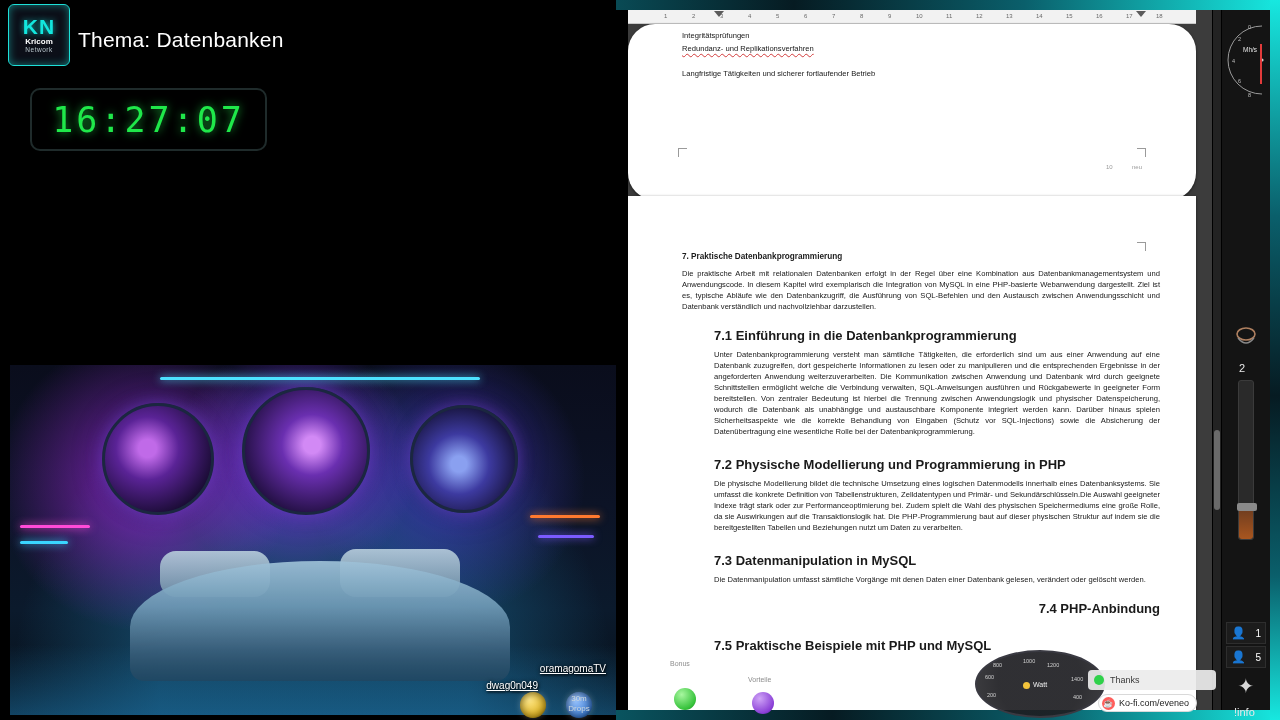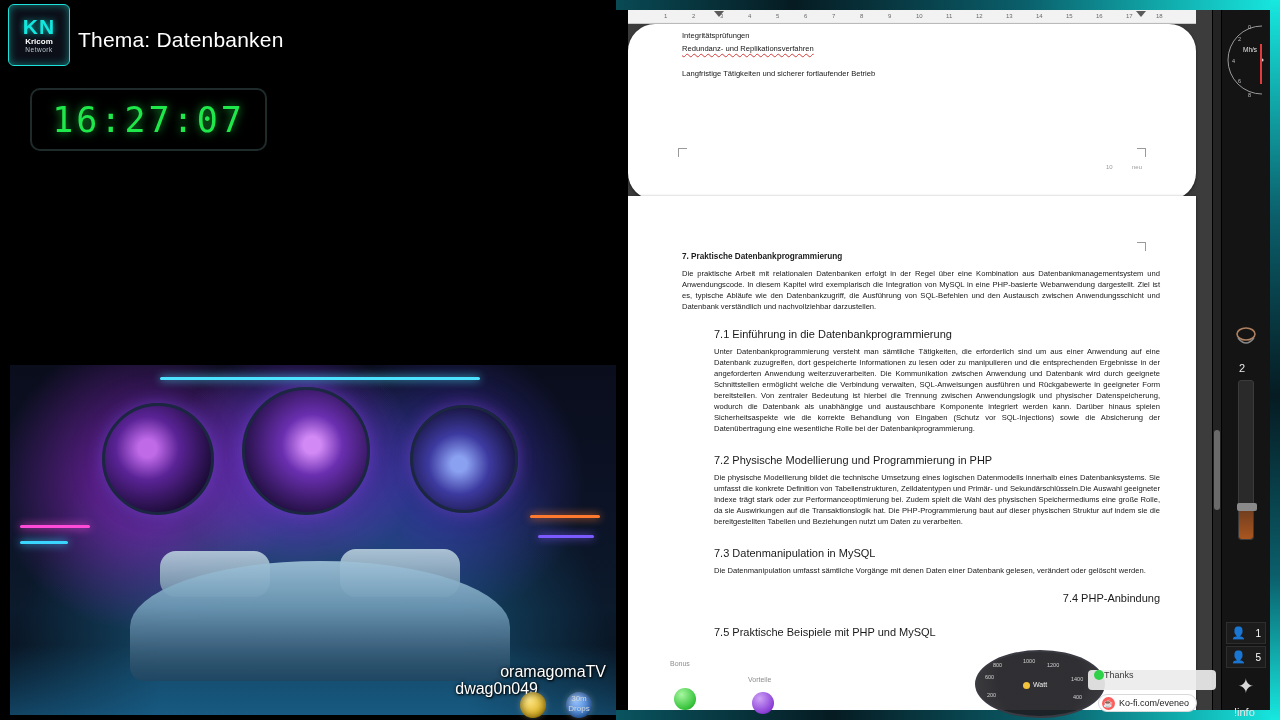--- a/index.html
+++ b/index.html
@@ -117,22 +117,23 @@
   .pillow {
     position: absolute; border-radius: 16px;
     background: linear-gradient(180deg, #b9cfdd, #6f90a6);
     opacity: .9;
   }
   .floor-glow {
     position: absolute; left: 0; bottom: 0; width: 100%; height: 70px;
     background: linear-gradient(180deg, rgba(20,70,110,0) 0%, rgba(28,110,160,0.55) 100%);
   }
   .cam-name {
-    position: absolute; right: 10px; font-size: 16px; color: #ffffff;
+    position: absolute; right: 10px; font-size: 10px; color: #ffffff;
     text-shadow: 0 0 4px #000, 1px 1px 2px #000;
+    text-decoration: underline;
   }
   #cam-name-1 { top: 298px; }
   #cam-name-2 { top: 315px; right: 78px; }
 
   
   .orb {
     position: absolute; width: 26px; height: 26px; border-radius: 50%;
     box-shadow: 0 0 8px rgba(0,0,0,.6) inset, 0 0 6px rgba(255,255,255,.25);
   }
   #orb-yellow { left: 520px; top: 692px; background: radial-gradient(circle at 35% 30%, #ffe88a, #e0b422 70%, #8c6a05); }
@@ -169,21 +170,21 @@
   .page-inner { position: absolute; left: 54px; right: 36px; }
   .crop-mark { position: absolute; width: 9px; height: 9px; }
   .cm-tl { border-left: 1px solid #9a9a9a; border-top: 1px solid #9a9a9a; }
   .cm-tr { border-right: 1px solid #9a9a9a; border-top: 1px solid #9a9a9a; }
 
   .doc-p {
     font-size: 7.6px; line-height: 11px; text-align: justify; margin: 0 0 8px 0;
     color: #171717;
   }
   .doc-h2 { font-size: 8.2px; font-weight: bold; margin: 0 0 7px 0; }
-  .doc-h3 { font-size: 11px; font-weight: normal; margin: 0 0 6px 0; }
+  .doc-h3 { font-size: 13px; font-weight: bold; margin: 0 0 6px 0; }
   .u-red { text-decoration: underline; text-decoration-color: #d23b3b; text-decoration-style: wavy; text-underline-offset: 1.5px; }
   .pg-num { position: absolute; font-size: 6px; color: #9a9a9a; }
 
   
   #right-bar {
     position: absolute; left: 1222px; top: 10px; width: 48px; height: 700px;
     background: #141414;
   }
   #gauge {
     position: absolute; left: 4px; top: 6px; width: 40px; height: 92px;
@@ -262,21 +263,21 @@
   #ko-fi-cup {
     width: 13px; height: 13px; border-radius: 50%;
     background: #ff5e5b; color: #fff; font-size: 8px;
     display: flex; align-items: center; justify-content: center;
   }
   #ko-fi-text { font-size: 9px; color: #222; }
 
   #tip-pill {
     position: absolute; left: 1088px; top: 670px; width: 128px; height: 20px;
     background: rgba(235,235,235,.92); border-radius: 4px;
-    display: flex; padding: 0 6px;
+    display: flex; align-items: center; gap: 6px; padding: 0 6px;
   }
   #tip-dot { width: 10px; height: 10px; border-radius: 50%; background: #2fd14a; }
   #tip-text { font-size: 9px; color: #3a3a3a; }
 
   .float-orb {
     position: absolute; border-radius: 50%;
   }
   #float-green {
     left: 674px; top: 688px; width: 22px; height: 22px;
     background: radial-gradient(circle at 35% 30%, #a8f7a0, #35c23a 70%, #136b1a);

